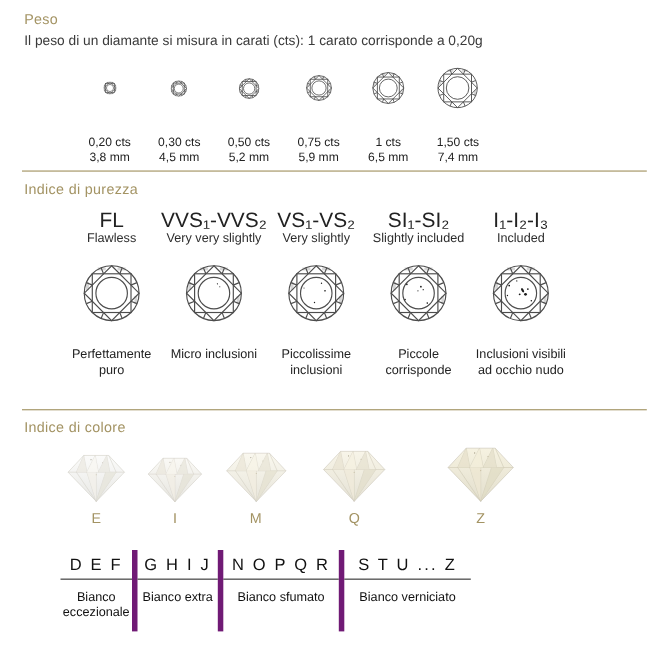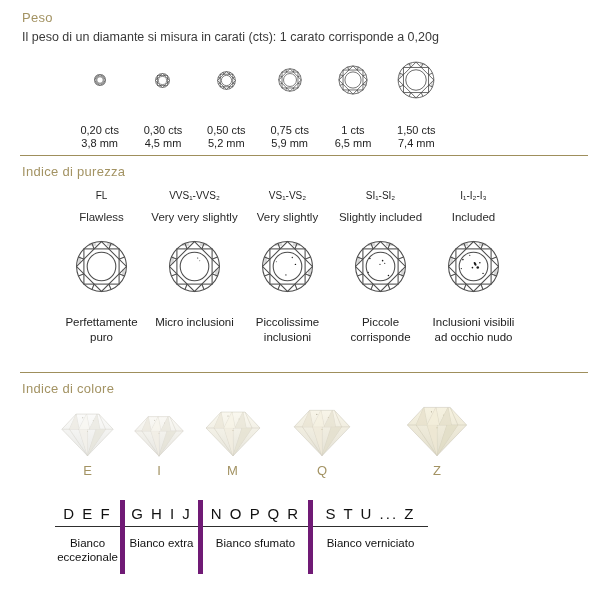--- a/index.html
+++ b/index.html
@@ -15,21 +15,21 @@
   #peso-sub { position:absolute; left:22px; top:30px; font-size:12.5px; color:#3a3a3a; }
   #peso-row { position:absolute; left:68px; top:56px; width:380px; display:flex; }
   .pcol { flex:1 1 0; display:flex; flex-direction:column; align-items:center;gap:12px; }
   .picon-box { height:48px; display:flex; align-items:center; justify-content:center; }
   .plbl { margin-top:8px; font-size:11px; color:#222; text-align:center; line-height:13px; }
 
   
   #purezza-title { top:164px; }
   #purezza-row { position:absolute; left:55px; top:190px; width:465px; display:flex; }
   .ccol { width:93px; display:flex; flex-direction:column; align-items:center; }
-  .cgrade { font-size:10px; color:#222; height:18px; white-space:nowrap; }
+  .cgrade { font-size:19px; color:#222; height:18px; white-space:nowrap; }
   .cgen { font-size:11.5px; color:#2c2c2c; margin-top:3px; white-space:nowrap; }
   .cdi { height:78px; display:flex; align-items:center; justify-content:center; margin-top:4px; }
   .clbl { margin-top:10px; font-size:11.5px; color:#222; text-align:center; line-height:15px; max-width:88px; }
 
   
   #colore-title { top:381px; }
   #colore-row { position:absolute; left:55px; top:400px; width:442px; display:flex; }
   .kcol { display:flex; flex-direction:column; align-items:center; }
   .kdiam-box { height:58px; display:flex; align-items:flex-end; justify-content:center; }
   .kletter { margin-top:5px; font-size:13px; color:#a39363; }

